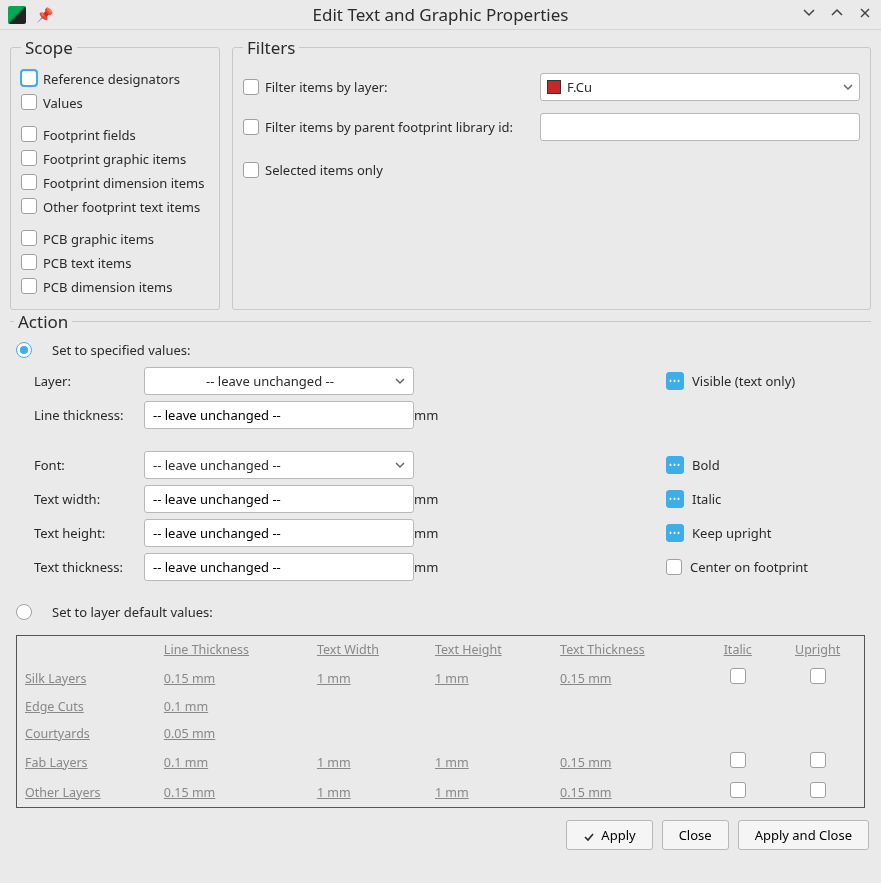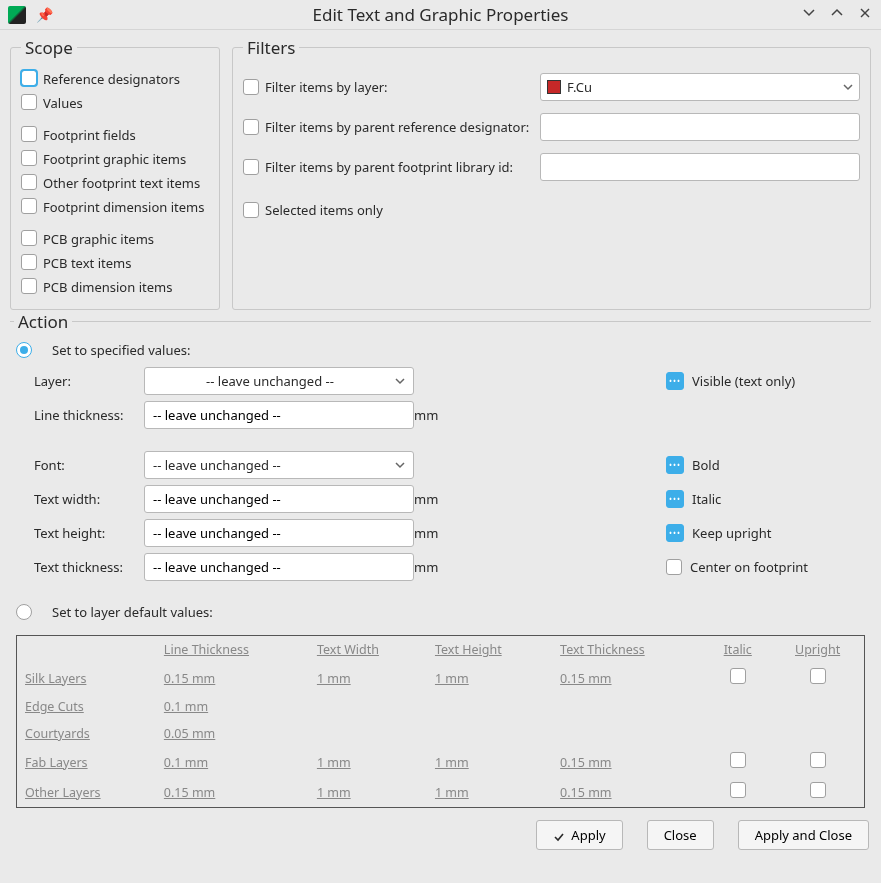--- a/index.html
+++ b/index.html
@@ -232,21 +232,21 @@
   }
   .defaults-table th { color: var(--text-dim); }
   .defaults-table td.center, .defaults-table th.center { text-align:center; }
   .defaults-table input[type="checkbox"].std {
     background:#fff;
   }
   
   .button-row {
     display:flex;
     justify-content:flex-end;
-    gap:24px;
+    gap:9px;
     padding: 12px 2px 0 0;
     align-items: center;
   }
   button.btn {
     height: 30px;
     padding: 0 16px;
     border: 1px solid var(--border);
     border-radius: 3px;
     background: #f5f5f5;
     font: inherit;
@@ -306,25 +306,25 @@
           <div class="chk-row">
             <input type="checkbox" class="std" style="">
             <span>Footprint fields</span>
           </div>
           <div class="chk-row">
             <input type="checkbox" class="std" style="">
             <span>Footprint graphic items</span>
           </div>
           <div class="chk-row">
             <input type="checkbox" class="std" style="">
+            <span>Footprint dimension items</span>
+          </div>
+          <div class="chk-row">
+            <input type="checkbox" class="std" style="">
             <span>Other footprint text items</span>
-          </div>
-          <div class="chk-row">
-            <input type="checkbox" class="std" style="">
-            <span>Footprint dimension items</span>
           </div>
           <div class="chk-block-gap"></div>
           <div class="chk-row">
             <input type="checkbox" class="std" style="">
             <span>PCB graphic items</span>
           </div>
           <div class="chk-row">
             <input type="checkbox" class="std" style="">
             <span>PCB text items</span>
           </div>
@@ -345,25 +345,20 @@
           <span class="swatch"></span>
           <span class="sel-text">F.Cu</span>
           <span class="chev">
             <svg width="10" height="10" viewBox="0 0 10 10">
                 <polyline points="1,3 5,7 9,3" fill="none" stroke="#666" stroke-width="1.5"></polyline>
               </svg>
           </span>
         </div>
       </div>
 
-      <div class="filter-row">
-        <input type="checkbox" class="std" style="">
-        <span class="label">Filter items by parent reference designator:</span>
-        <input class="filter-input" value="" style="">
-      </div>
 
       <div class="filter-row">
         <input type="checkbox" class="std" style="">
         <span class="label">Filter items by parent footprint library id:</span>
         <input class="filter-input" value="" style="">
       </div>
 
       <div class="filter-row" style="padding-top:14px;">
         <input type="checkbox" class="std" style="">
         <span class="label">Selected items only</span>

